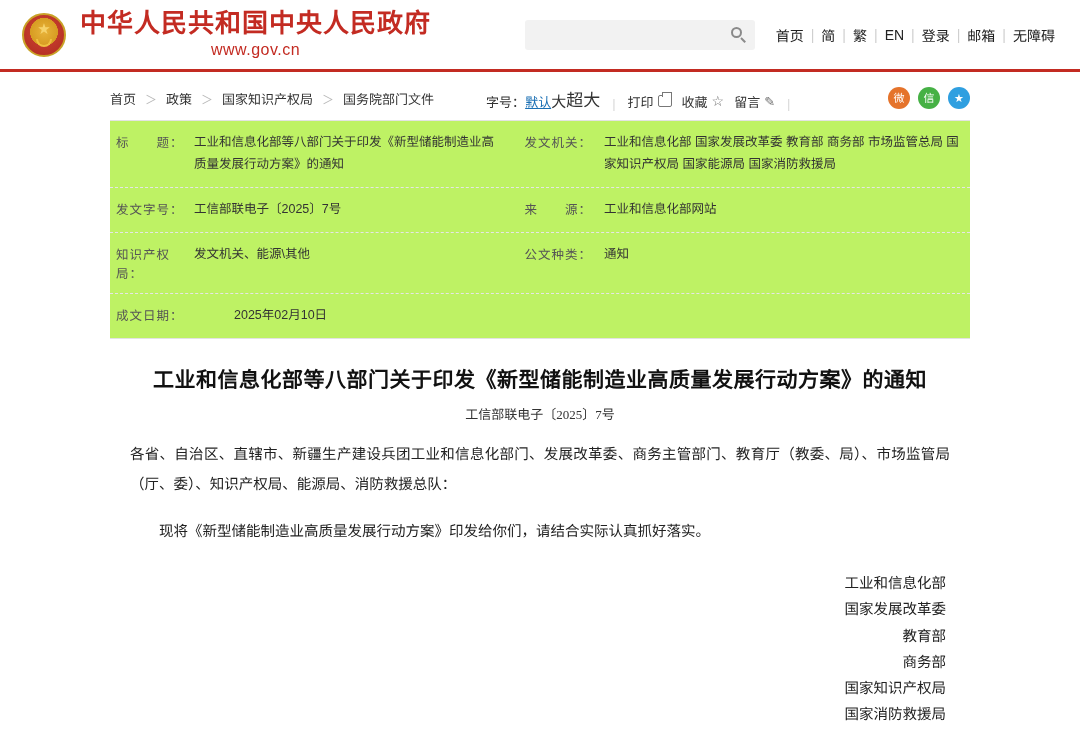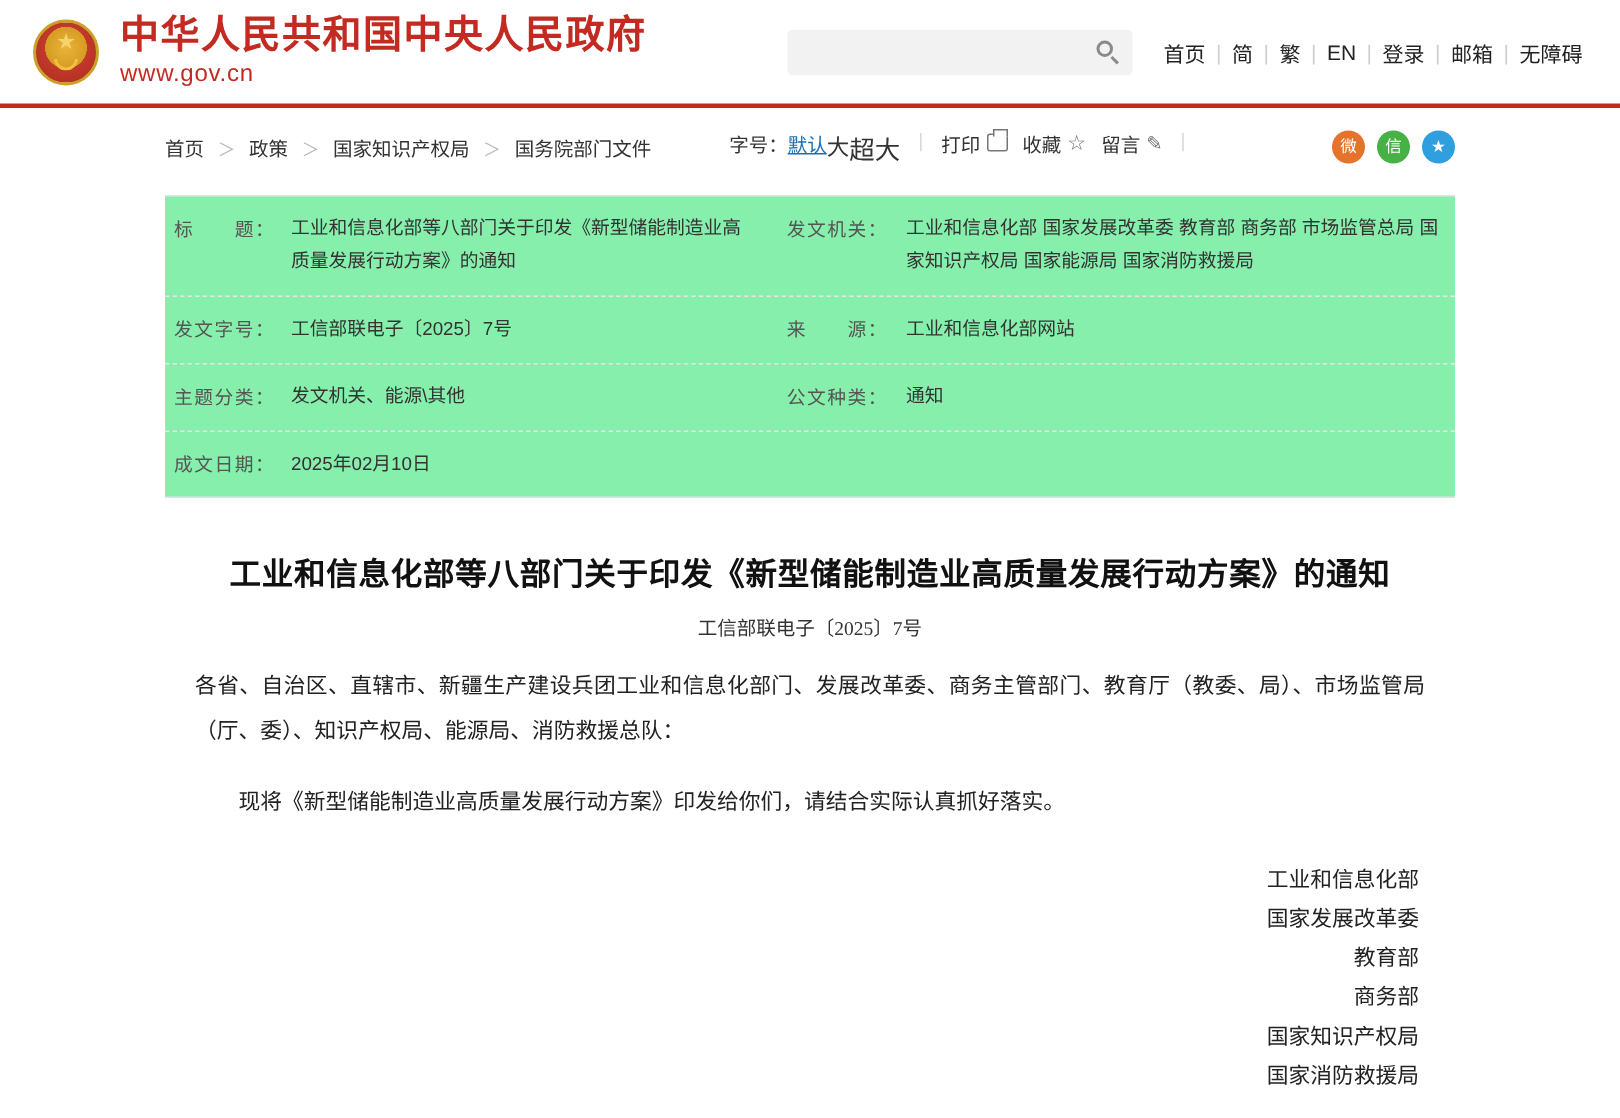--- a/index.html
+++ b/index.html
@@ -46,21 +46,21 @@
   }
   .emblem .gear {
     position: absolute;
     left: 50%; top: 66%;
     transform: translate(-50%, -50%);
     width: 16px; height: 8px;
     border: 2px solid #f0c040;
     border-top: none;
     border-radius: 0 0 8px 8px;
   }
-  .brand-text { display: flex; flex-direction: column; justify-content: center; }
+  .brand-text { display: flex; flex-direction: column; justify-content: center; text-align: center; }
   .brand-title {
     color: #c32b22;
     font-size: 26px;
     font-weight: bold;
     letter-spacing: 1px;
     line-height: 1.1;
     font-family: "Liberation Serif", "DejaVu Serif", serif;
   }
   .brand-sub {
     color: #c32b22;
@@ -136,21 +136,21 @@
     align-items: center;
     height: 44px;
     font-size: 13px;
     color: #333;
     margin-top: 4px;
   }
   .bc-bar a { color: #333; text-decoration: none; }
   .bc-sep { color: #b9b9b9; margin: 0 9px; font-size: 12px; }
 
   .tool-group {
-    display: flex; align-items: flex-start;
+    display: flex; align-items: flex-end;
     margin-left: 52px;
     font-size: 13px;
     color: #333;
     gap: 0;
   }
   .fs-label { color: #333; }
   .fs-opt { color: #333; cursor: pointer; }
   .fs-opt.active { color: #1a6fb4; text-decoration: underline; }
   .fs-opt.big { font-size: 15px; }
   .fs-opt.bigger { font-size: 17px; }
@@ -187,32 +187,32 @@
   }
   .circ.weibo  { background: #e5732b; }
   .circ.wechat { background: #46b145; }
   .circ.fav    { background: #2f9fe0; }
 
   
   .meta {
     border-top: 1px solid #e3e3e3;
     border-bottom: 1px solid #e3e3e3;
     width: 860px;
-    margin: 10px auto;
+    margin: 0 auto;
     font-size: 12.5px;
     color: #333;
-    background: #86efac;
+    background: #bef264;
   }
   .meta-row {
     display: flex;
     align-items: flex-start;
     border-bottom: 1px dashed #e6e6e6;
     padding: 11px 6px;
   }
-  .meta-row:last-child { border-bottom: none; }
+  .meta-row:last-child { border-bottom: none; gap: 40px; }
   .mlabel {
     width: 78px;
     flex: 0 0 78px;
     color: #555;
     letter-spacing: 1px;
     text-align: left;
   }
   .mvalue { flex: 1 1 auto; line-height: 1.75; color: #333; padding-right: 16px; }
   .mlabel2 {
     width: 92px; flex: 0 0 92px; color: #555; letter-spacing: 1px;
@@ -358,21 +358,21 @@
       <div class="mlabel2">发文机关：</div>
       <div class="mvalue2">工业和信息化部  国家发展改革委  教育部  商务部  市场监管总局  国家知识产权局  国家能源局  国家消防救援局</div>
     </div>
     <div class="meta-row">
       <div class="mlabel">发文字号：</div>
       <div class="mvalue">工信部联电子〔2025〕7号</div>
       <div class="mlabel2">来　　源：</div>
       <div class="mvalue2">工业和信息化部网站</div>
     </div>
     <div class="meta-row">
-      <div class="mlabel">主题分类：</div>
+      <div class="mlabel">知识产权局：</div>
       <div class="mvalue">发文机关、能源\其他</div>
       <div class="mlabel2">公文种类：</div>
       <div class="mvalue2">通知</div>
     </div>
     <div class="meta-row single">
       <div class="mlabel">成文日期：</div>
       <div class="mvalue">2025年02月10日</div>
     </div>
   </div>
 

